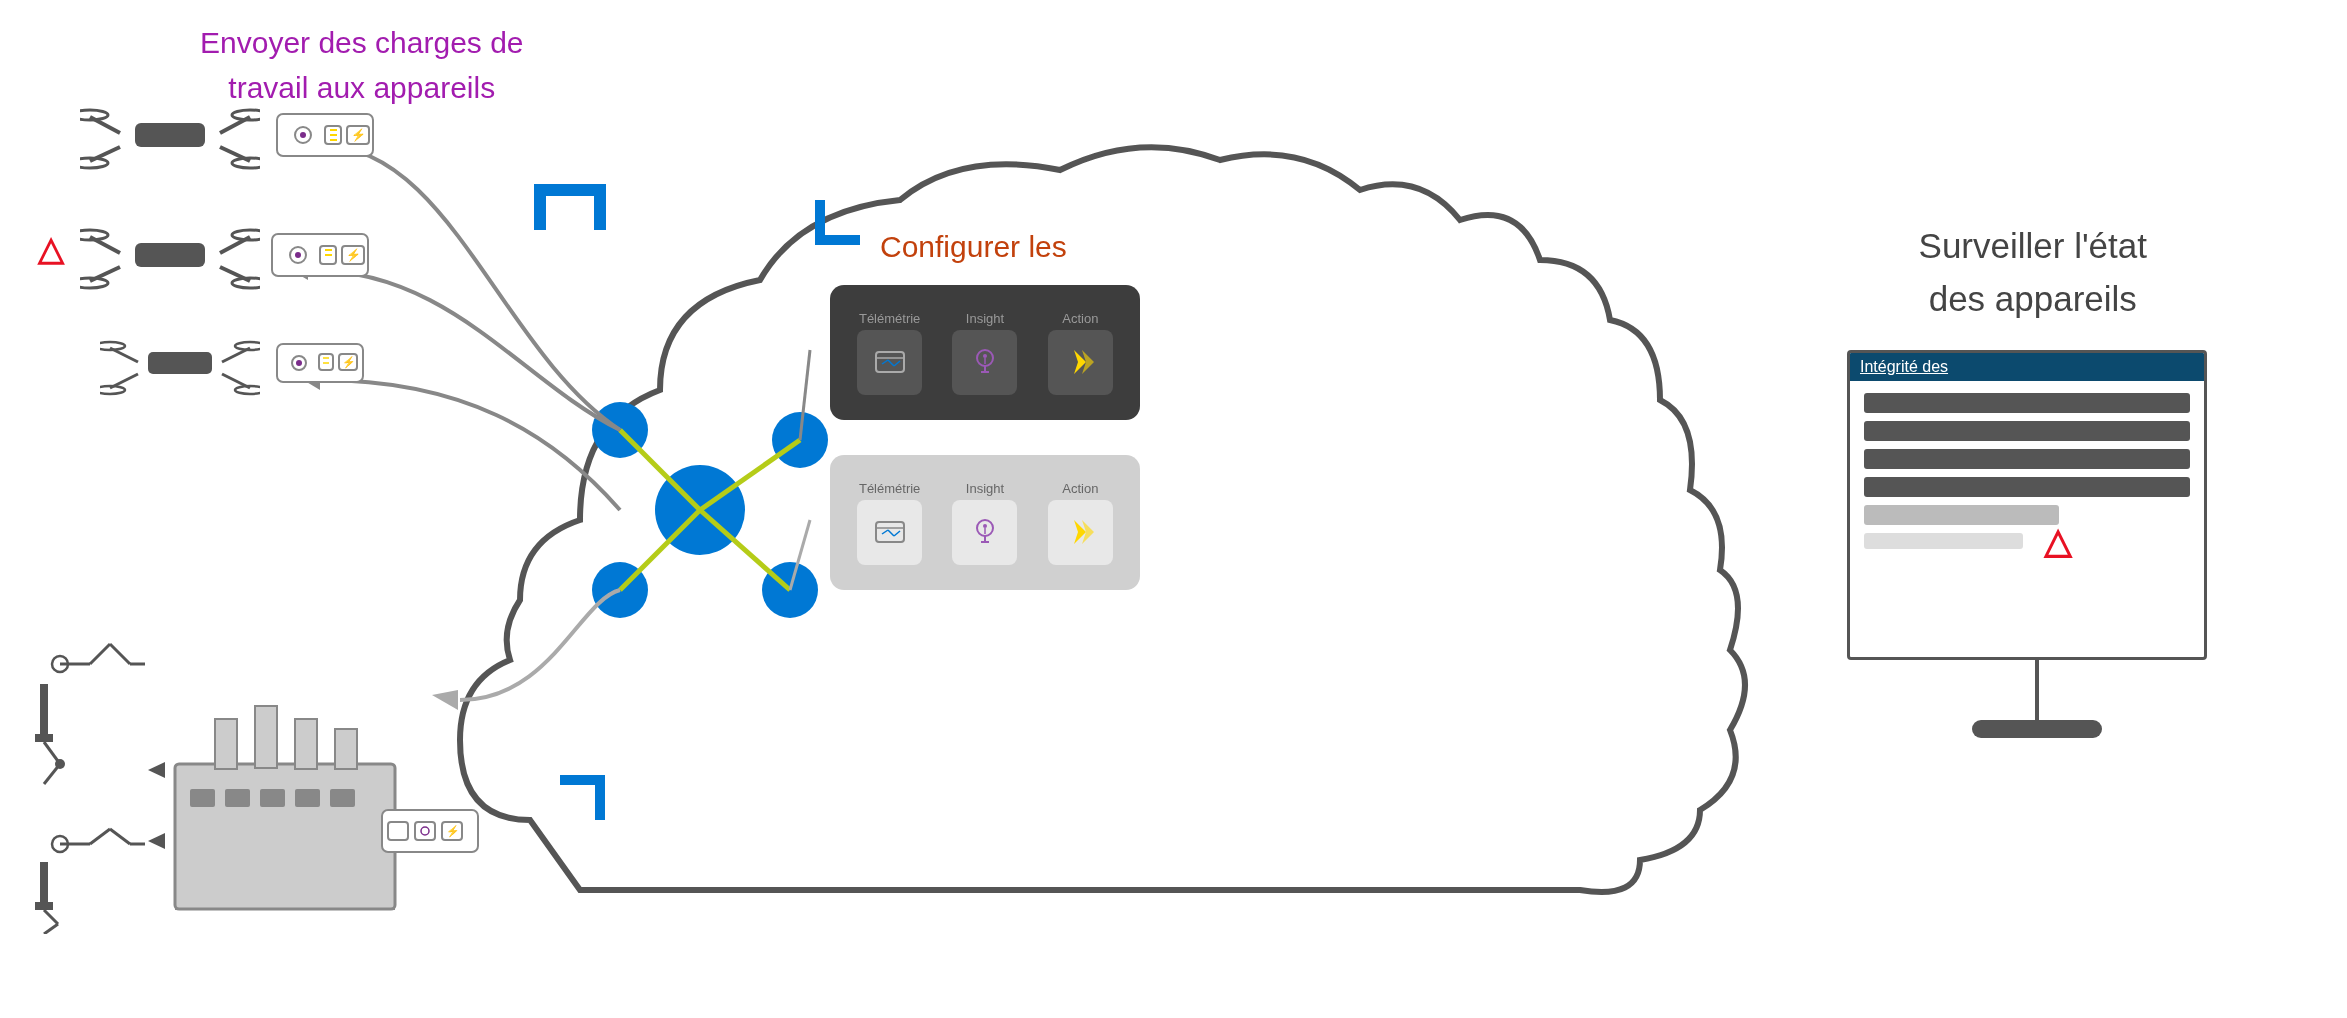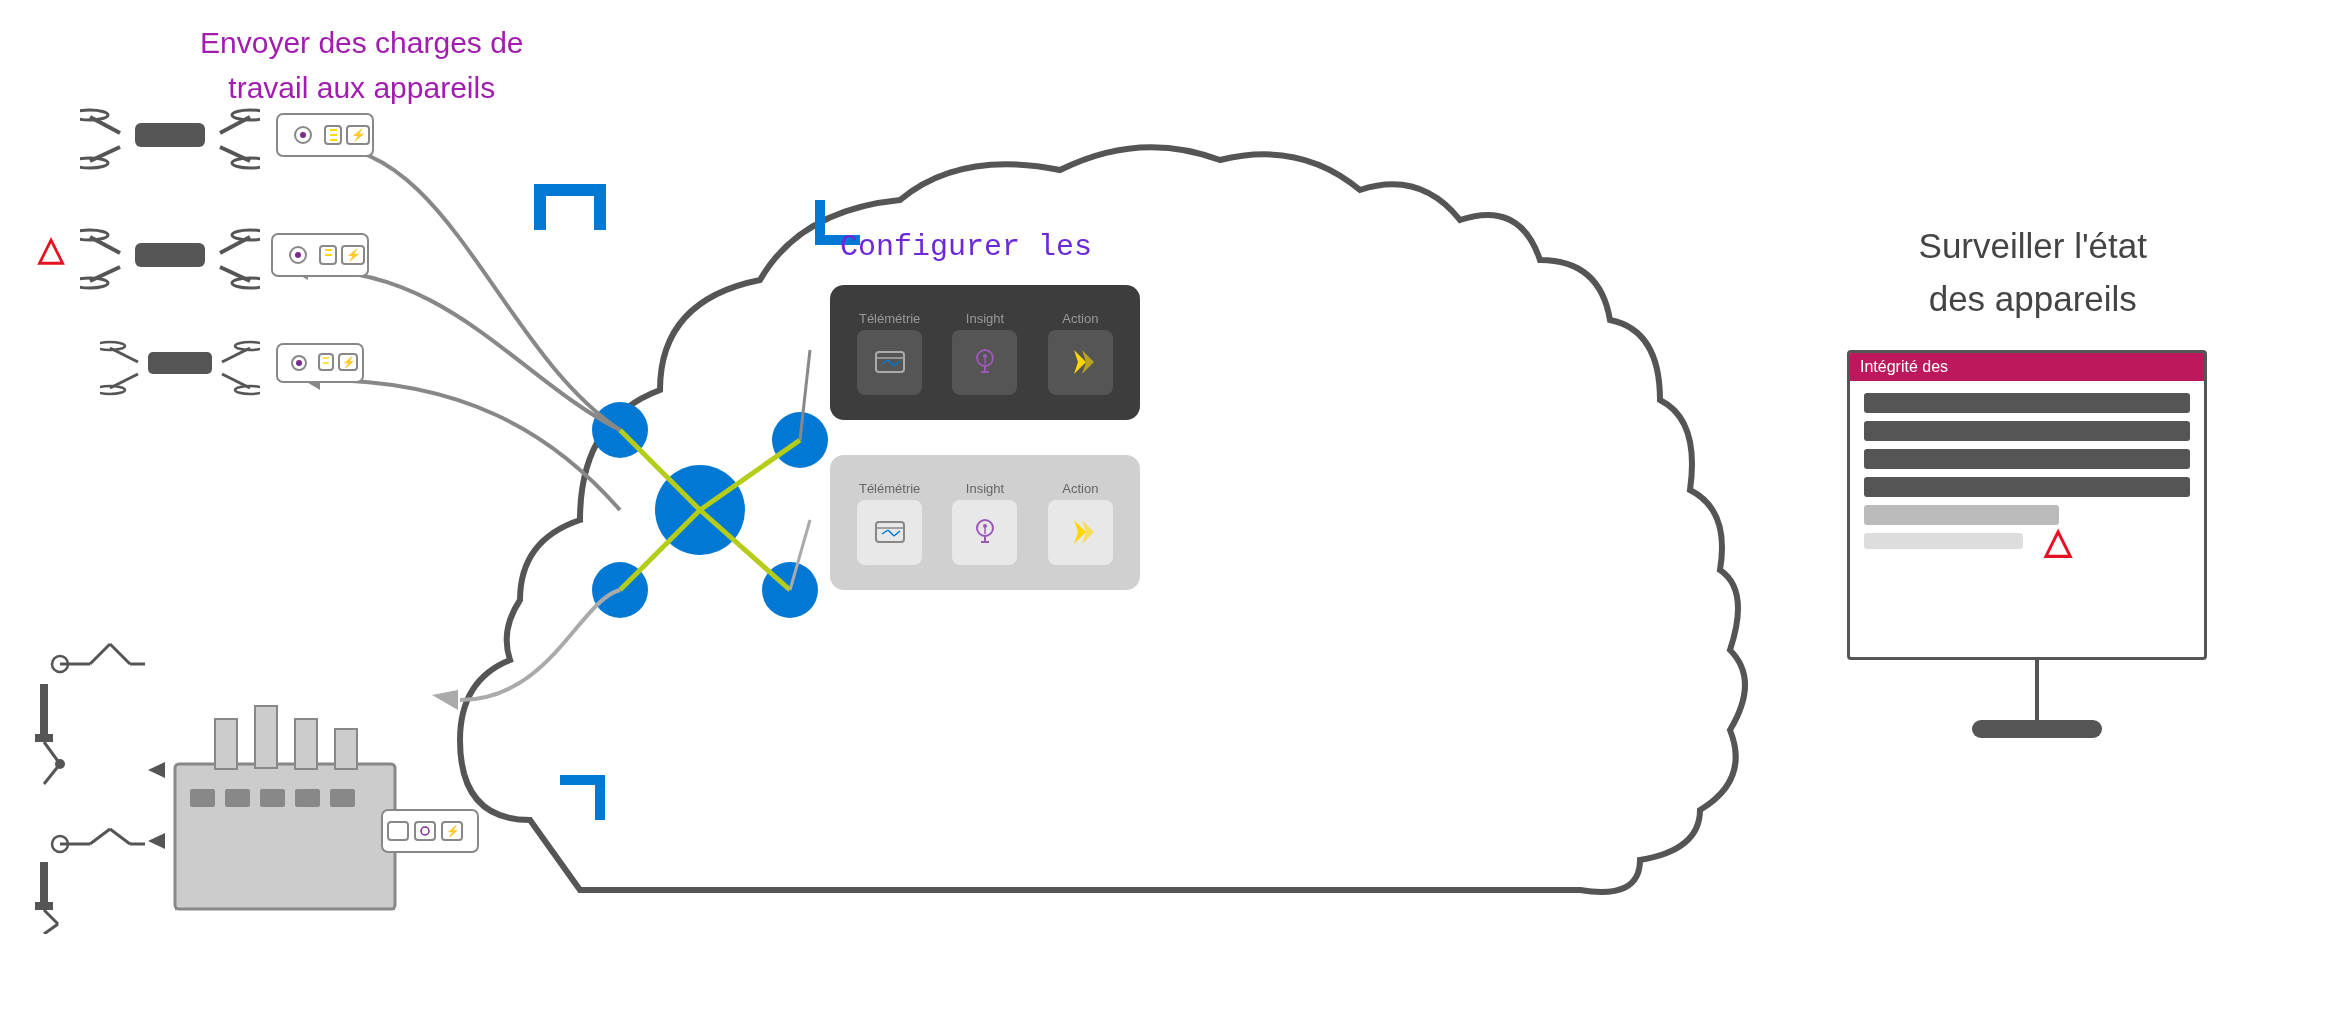--- a/index.html
+++ b/index.html
@@ -219,21 +219,21 @@
     <svg width="100" height="46" viewBox="0 0 100 46">
       <rect x="2" y="2" width="96" height="42" rx="6" fill="white" stroke="#888" stroke-width="2"></rect>
       <rect x="8" y="14" width="20" height="18" rx="3" fill="none" stroke="#888" stroke-width="2"></rect>
       <rect x="35" y="14" width="20" height="18" rx="3" fill="none" stroke="#888" stroke-width="2"></rect>
       <circle cx="45" cy="23" r="4" fill="none" stroke="#7b2d8b" stroke-width="1.5"></circle>
       <rect x="62" y="14" width="20" height="18" rx="3" fill="none" stroke="#888" stroke-width="2"></rect>
       <text x="66" y="27" font-size="11" fill="#ffd700">⚡</text>
     </svg>
   </div>
 
-  <div style="position:absolute; top:230px; left:840px; font-size:30px; color:#6d28d9;font-family:Liberation Mono, monospace;">
+  <div style="position:absolute; top:230px; left:880px; font-size:30px; color:#c2410c;">
     <span>Configurer les</span>
   </div>
 
   <div style="position:absolute; top:285px; left:830px; width:310px; height:135px; background:#3d3d3d; border-radius:14px; display:flex; align-items:center; justify-content:space-around; padding:8px 12px;">
 
     <div style="display:flex;flex-direction:column;align-items:center;justify-content:center;width:80px;">
       <span style="font-size:13px;color:#999;margin-bottom:4px;">Télémétrie</span>
       <div style="width:65px;height:65px;background:#555;border-radius:8px;display:flex;align-items:center;justify-content:center;">
         <svg width="36" height="36" viewBox="0 0 36 36">
           <rect x="4" y="8" width="28" height="20" rx="3" fill="none" stroke="#aaa" stroke-width="2"></rect>
@@ -310,21 +310,21 @@
 
   <div style="position:absolute; top:220px; right:200px; text-align:center; font-size:35px; color:#444; line-height:1.5;">
     <span>Surveiller l'état</span><br>
     <span>des appareils</span>
   </div>
 
   <div style="position:absolute; top:350px; right:120px; width:380px;">
 
     <div style="width:360px; height:310px; border:3px solid #555; border-radius:4px; background:white; overflow:hidden;">
 
-      <div style="background:#be185d; color:white; font-size:16px; padding:5px 10px; ">
+      <div style="background:#0c4a6e; color:white; font-size:16px; padding:5px 10px; text-decoration:underline;">
         <span>Intégrité des</span>
       </div>
 
       <div style="height:20px; background:#555; margin:12px 14px 0; border-radius:3px;"></div>
       <div style="height:20px; background:#555; margin:8px 14px 0; border-radius:3px;"></div>
       <div style="height:20px; background:#555; margin:8px 14px 0; border-radius:3px;"></div>
       <div style="height:20px; background:#555; margin:8px 14px 0; border-radius:3px;"></div>
       <div style="height:20px; background:#bbb; width:55%; margin:8px 14px 0; border-radius:3px;"></div>
       <div style="height:16px; background:#ddd; width:45%; margin:8px 14px 0; border-radius:3px;"></div>
 

